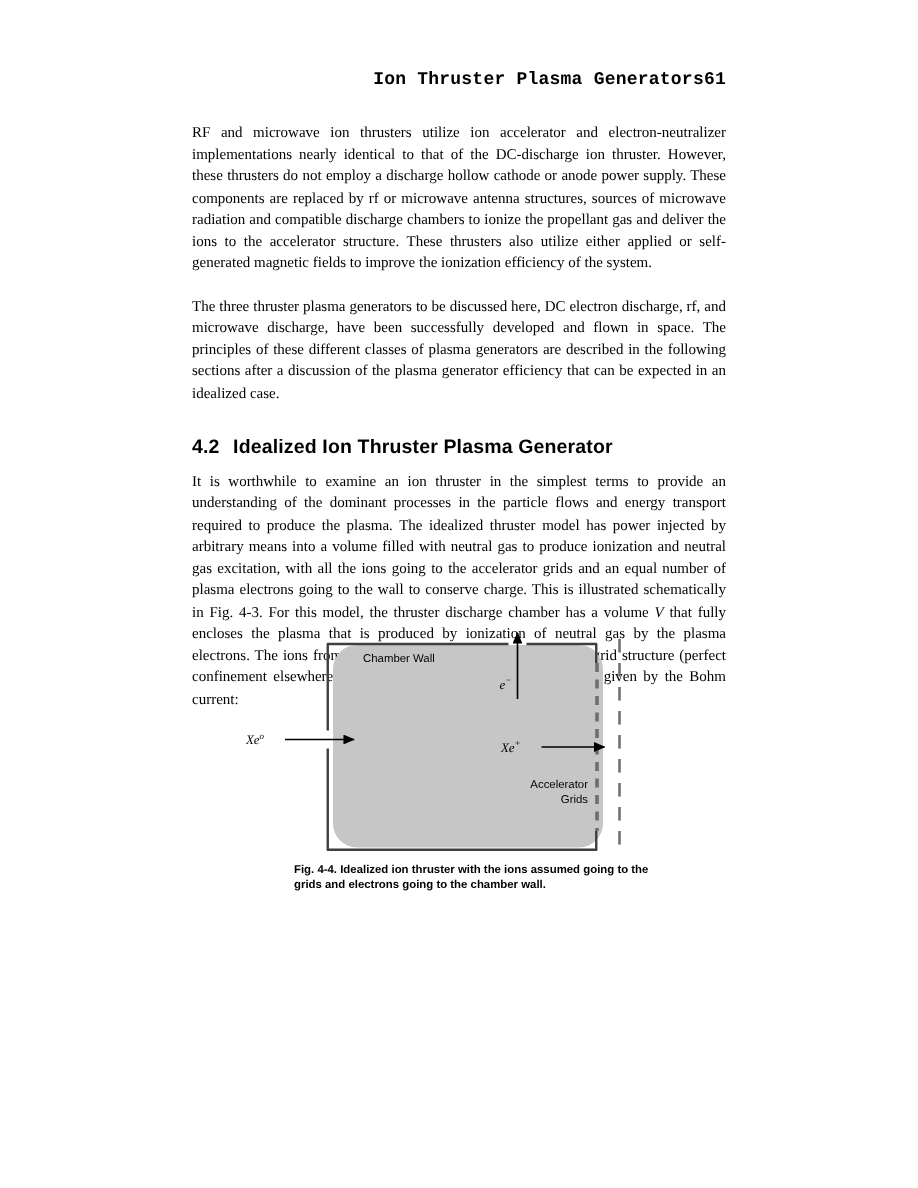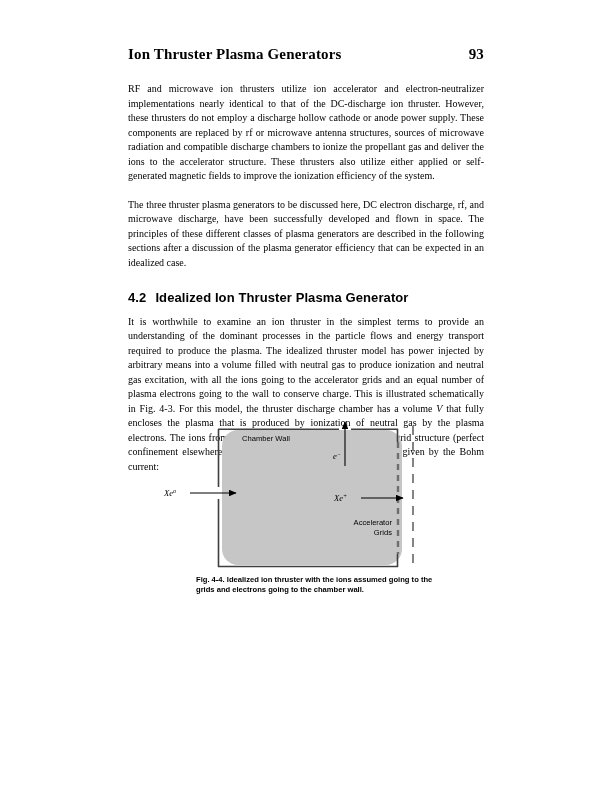--- a/index.html
+++ b/index.html
@@ -22,26 +22,26 @@
     height: 792px;
   }
 
   
   .runhead {
     position: absolute;
     left: 128px;
     top: 46px;
     width: 356px;
     height: 16px;
-    font-family: Liberation Serif, serif;
+    font-family: Liberation Mono, monospace;
     font-weight: bold;
-    font-size: 15px;
+    font-size: 12px;
     letter-spacing: 0.15px;
     display: flex;
-    justify-content: space-between;
+    justify-content: flex-end;
     align-items: baseline;
   }
   .runhead .title { white-space: nowrap; }
   .runhead .pageno { white-space: nowrap; }
 
   
   .body-col {
     position: absolute;
     left: 128px;
     top: 82px;
@@ -118,21 +118,21 @@
     fill: #000;
   }
 </style>
 </head>
 <body>
 
 <div class="page">
 
   <div class="runhead">
     <span class="title">Ion Thruster Plasma Generators</span>
-    <span class="pageno">93</span>
+    <span class="pageno">61</span>
   </div>
 
   <div class="body-col">
 
     <p class="para">RF and microwave ion thrusters utilize ion accelerator and electron-neutralizer implementations nearly identical to that of the DC-discharge ion thruster. However, these thrusters do not employ a discharge hollow cathode or anode power supply. These components are replaced by rf or microwave antenna structures, sources of microwave radiation and compatible discharge chambers to ionize the propellant gas and deliver the ions to the accelerator structure. These thrusters also utilize either applied or self-generated magnetic fields to improve the ionization efficiency of the system.</p>
 
     <p class="para">The three thruster plasma generators to be discussed here, DC electron discharge, rf, and microwave discharge, have been successfully developed and flown in space. The principles of these different classes of plasma generators are described in the following sections after a discussion of the plasma generator efficiency that can be expected in an idealized case.</p>
 
     <h2 class="section">
       <span class="num">4.2</span><span>Idealized Ion Thruster Plasma Generator</span>

